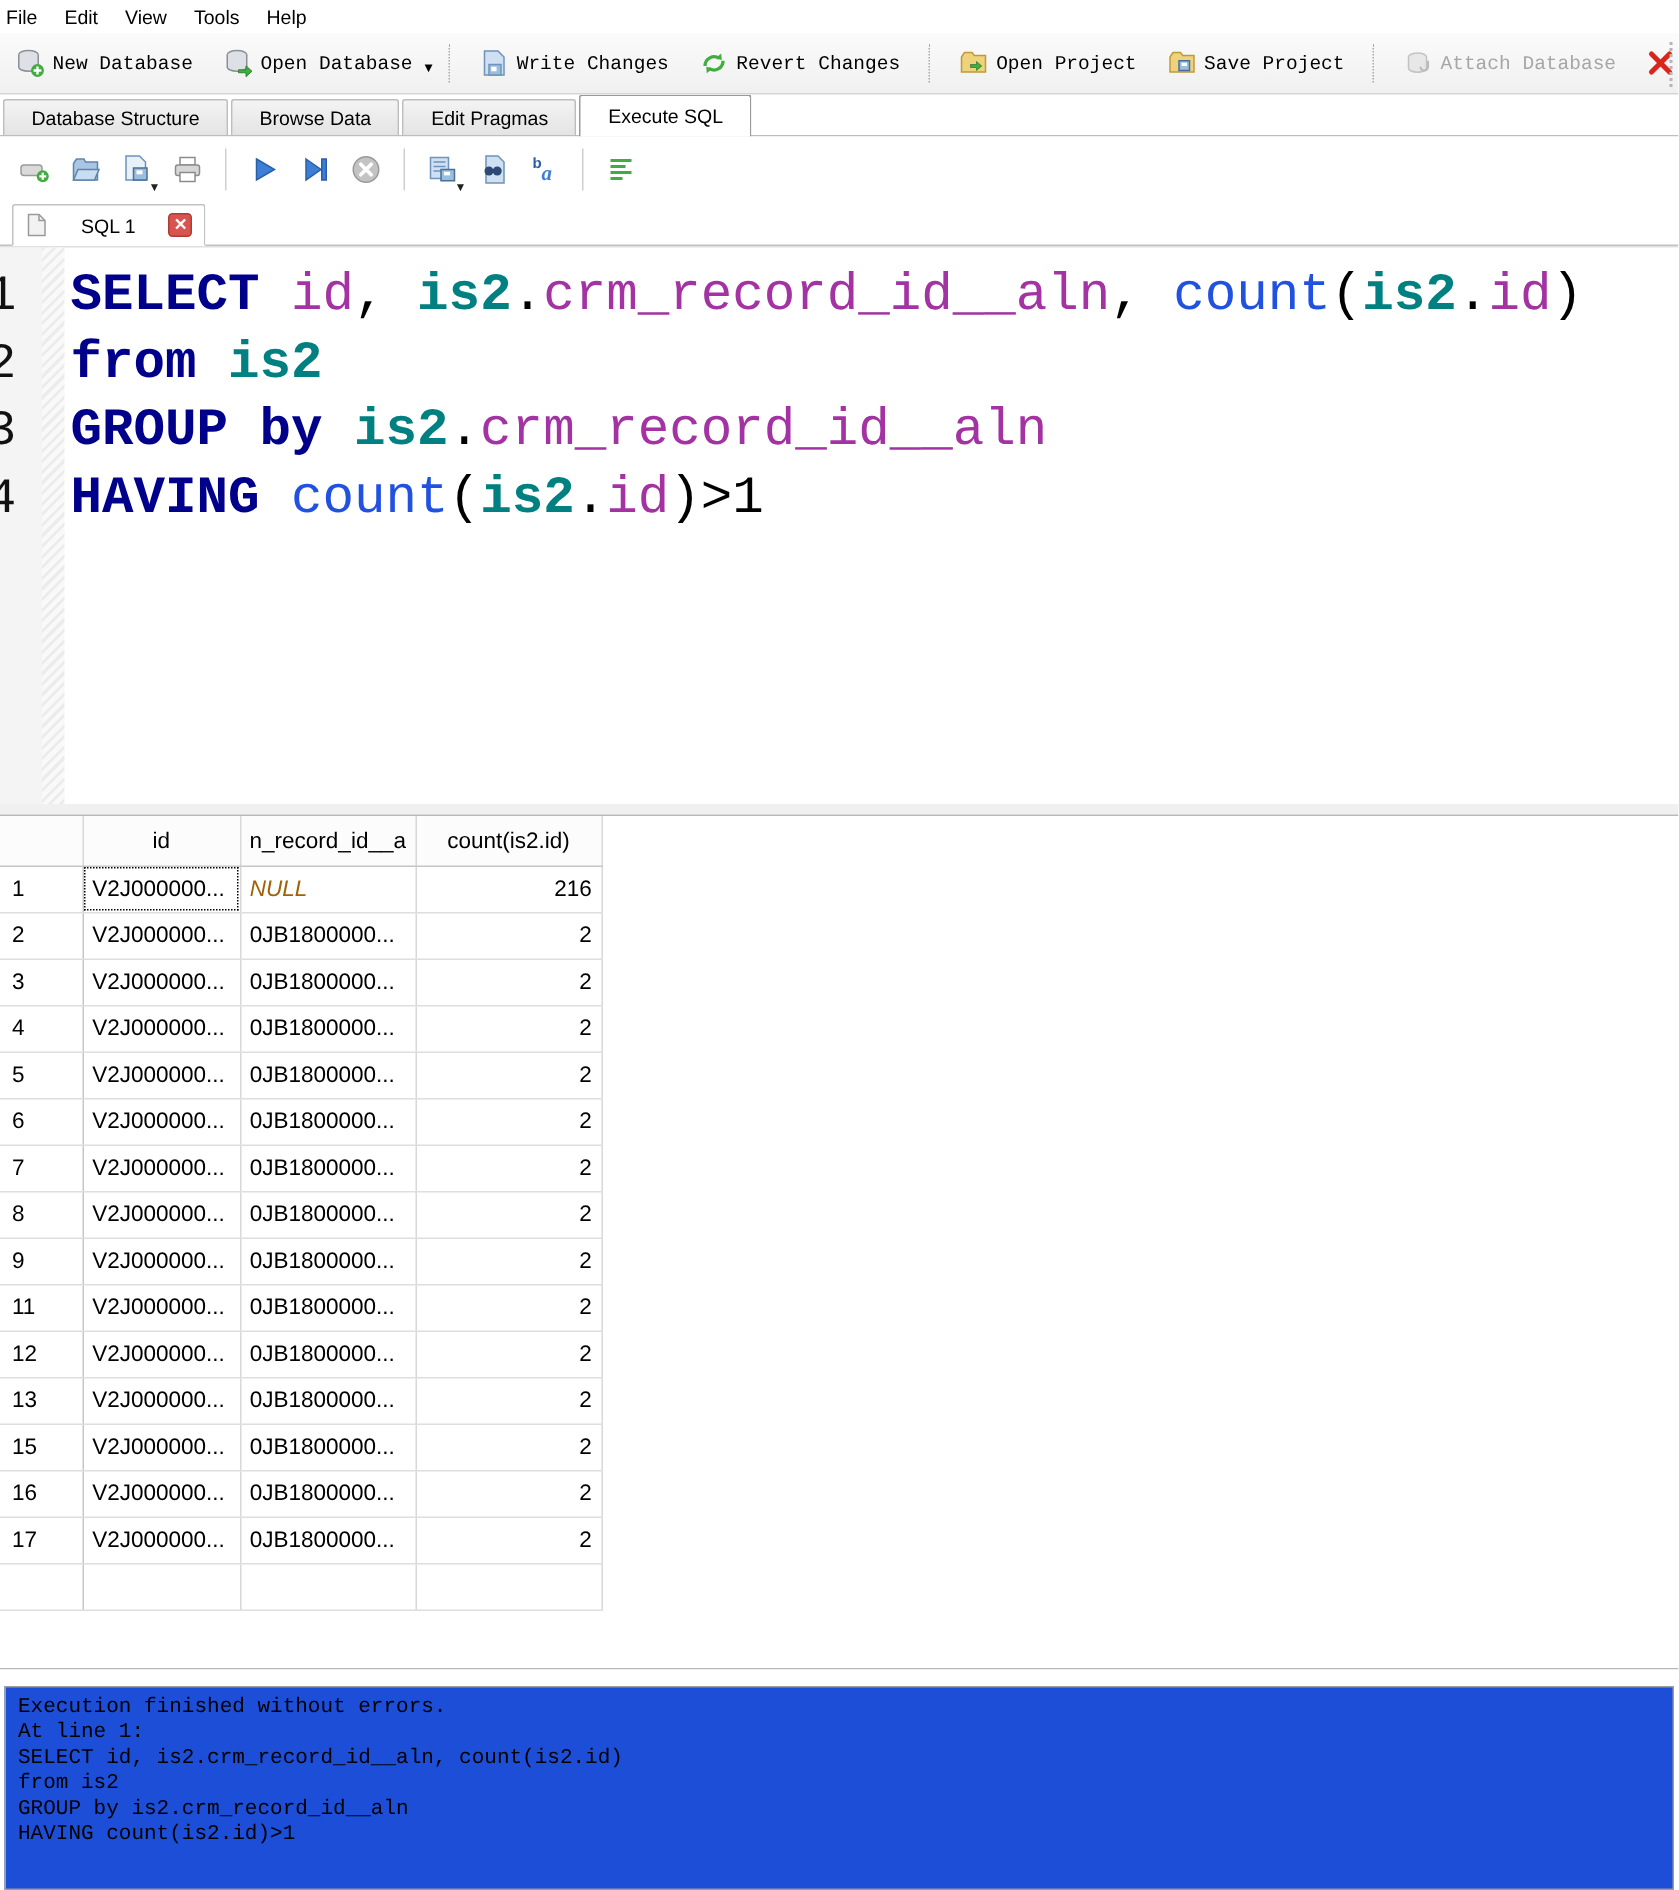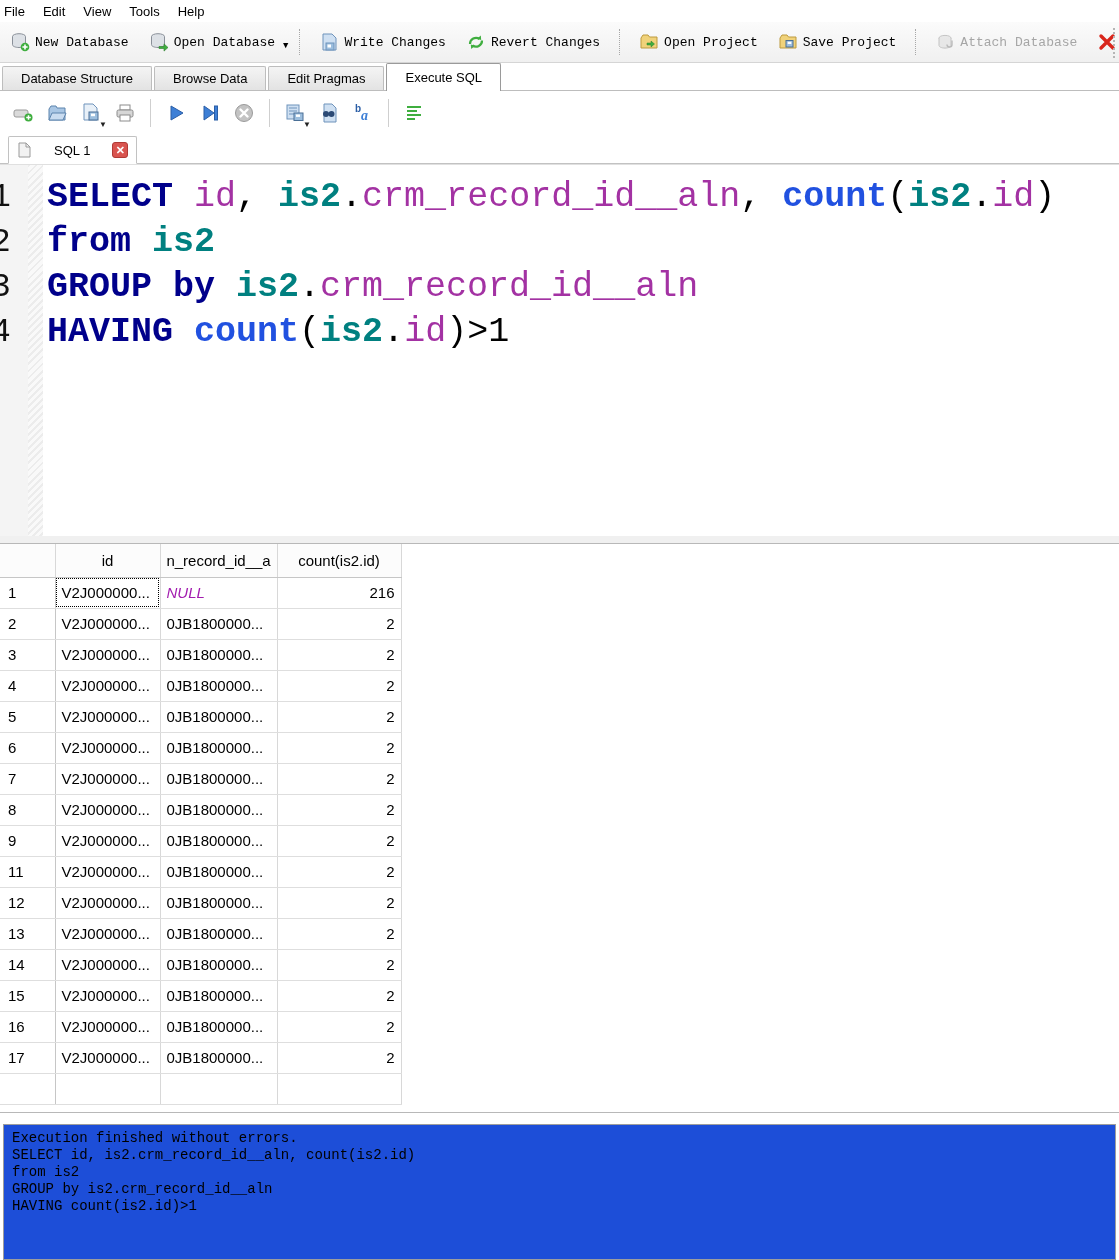--- a/index.html
+++ b/index.html
@@ -61,42 +61,42 @@
   .gutter .ln { display:block; height:45px; line-height:45px;
     font-family:"Liberation Mono", monospace; font-size:33px; color:#111;
     margin-left:-9px; }
   .fold-strip { width:15px;
     background:repeating-linear-gradient(135deg,#ececec 0 2px,#f9f9f9 2px 5px); }
   .code { flex:1; padding:10px 0 0 4px; }
   .ed-line { height:45px; line-height:45px; white-space:pre;
     font-family:"Liberation Mono", monospace; font-size:35px; }
   .tk-kw { color:#00008b; font-weight:bold; }
   .tk-tbl { color:#008080; font-weight:bold; }
-  .tk-fn { color:#2151e0; font-weight:bold; }
+  .tk-fn { color:#2151e0; font-weight:normal; }
   .tk-id { color:#a332a3; }
   .tk-op { color:#000; }
 
   
   .splitter { height:7px; background:#f0f0f0; }
 
   
   .grid-wrap { height:570px; background:#fff; border-top:1px solid #b8b8b8;
     border-bottom:1px solid #b8b8b8; overflow:hidden; font-size:15px; }
   table.grid { border-collapse:collapse; table-layout:fixed; width:401px; }
   .grid col.c0 { width:55px; } .grid col.c1 { width:105px; }
   .grid col.c2 { width:117px; } .grid col.c3 { width:124px; }
   .grid th { height:33px; font-weight:normal; background:#fcfcfc;
     border-right:1px solid #d8d8d8; border-bottom:1px solid #c6c6c6;
     overflow:hidden; white-space:nowrap; text-align:center; }
   .grid td { height:31px; border-right:1px solid #d8d8d8;
     border-bottom:1px solid #dedede; overflow:hidden; white-space:nowrap;
     padding:0 6px; background:#fff; }
   .grid td.rowhdr { padding-left:8px; border-right:1px solid #c6c6c6; }
   .grid td.num { text-align:right; }
-  .grid td.nullv { color:#a21caf; font-style:italic; }
+  .grid td.nullv { color:#a16207; font-style:italic; }
   .grid td.selcell { outline:1px dotted #000; outline-offset:-2px; }
 
   
   .log-gap { height:11px; background:#fff; }
   .logpanel { height:136px; margin:0 3px; border:1px solid #9d9d9d; background:#1d4ed8;
     padding:5px 8px; overflow:hidden; }
   .log-line { font-family:"Liberation Mono", monospace; font-size:14px;
     line-height:17px; white-space:pre; }
 </style>
 </head>
@@ -382,26 +382,20 @@
           <td class="">0JB1800000...</td>
           <td class="num">2</td>
         </tr>
         <tr>
           <td class="rowhdr">13</td>
           <td class="">V2J000000...</td>
           <td class="">0JB1800000...</td>
           <td class="num">2</td>
         </tr>
         <tr>
-          <td class="rowhdr">14</td>
-          <td class="">V2J000000...</td>
-          <td class="">0JB1800000...</td>
-          <td class="num">2</td>
-        </tr>
-        <tr>
           <td class="rowhdr">15</td>
           <td class="">V2J000000...</td>
           <td class="">0JB1800000...</td>
           <td class="num">2</td>
         </tr>
         <tr>
           <td class="rowhdr">16</td>
           <td class="">V2J000000...</td>
           <td class="">0JB1800000...</td>
           <td class="num">2</td>
@@ -418,17 +412,18 @@
           <td class=""></td>
           <td class="num"></td>
         </tr>
       </tbody>
   </table>
 </div>
 
 <div class="log-gap"></div>
 <div class="logpanel">
     <div class="log-line">Execution finished without errors.</div>
+    <div class="log-line">At line 1:</div>
     <div class="log-line">SELECT id, is2.crm_record_id__aln, count(is2.id)</div>
     <div class="log-line">from is2</div>
     <div class="log-line">GROUP by is2.crm_record_id__aln</div>
     <div class="log-line">HAVING count(is2.id)&gt;1</div>
   </div>
 
 </body></html>

